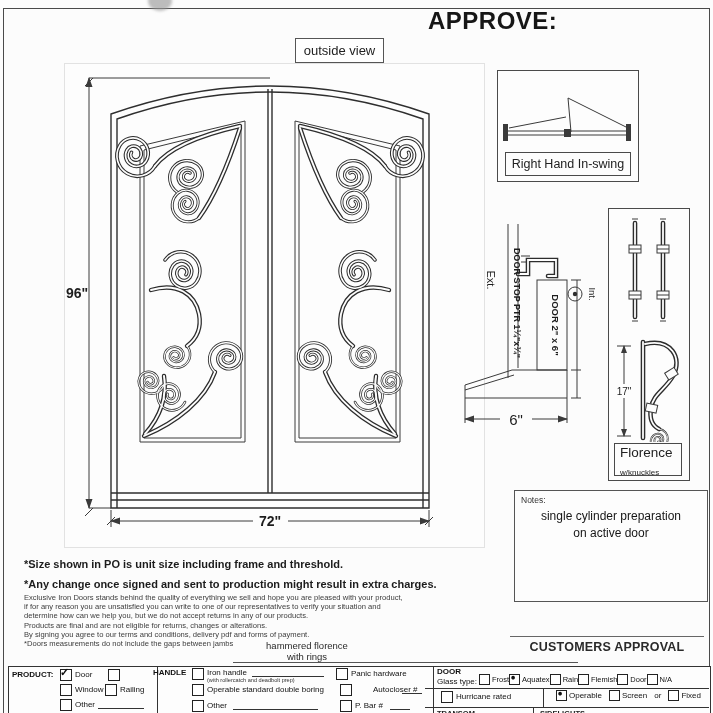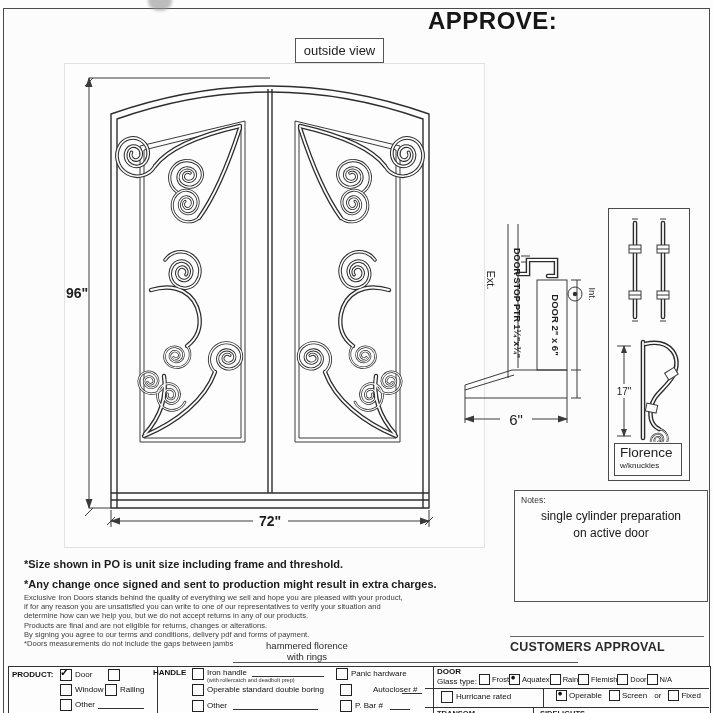--- a/index.html
+++ b/index.html
@@ -30,29 +30,29 @@
   #swing-box{left:497px;top:70px;width:140px;height:110px;border:1.6px solid #4a4a4a;background:#fdfdfd;}
   #swing-label-box{left:7px;top:81px;width:124px;height:22px;border:1.6px solid #4a4a4a;
       display:flex;align-items:center;justify-content:center;font-size:12.5px;color:#222;}
   
   #jamb-detail{left:458px;top:218px;width:145px;height:230px;}
   
   #handles-box{left:608px;top:208px;width:80px;height:124px;border:1.6px solid #4a4a4a;background:#fdfdfd;}
   #florence-box{left:608px;top:332px;width:80px;height:148px;border:1.6px solid #4a4a4a;border-top:none;background:#fdfdfd;}
   #florence-label-box{left:5px;top:111px;width:68px;height:33px;border:1.4px solid #4a4a4a;padding:1px 0 0 5px;box-sizing:border-box;}
   #florence-name{font-size:13.5px;color:#222;}
-  #florence-sub{font-size:8px;color:#222;margin-top:1px;}
+  #florence-sub{font-size:8px;color:#222;margin-top:8px;}
   
   #notes-box{left:514px;top:490px;width:192px;height:110px;border:1.6px solid #555;background:#fdfdfd;}
   #notes-title{position:absolute;left:6px;top:4px;font-size:8.5px;color:#333;}
   .note-line{text-align:center;font-size:12px;color:#161616;line-height:17px;}
   #notes-lines{position:absolute;left:0;top:17px;width:100%;}
   
   #signature-line{left:510px;top:636px;width:194px;border-top:1.6px solid #666;}
-  #customers-approval{left:510px;top:640px;width:194px;text-align:left;font-size:12.5px;
+  #customers-approval{left:510px;top:640px;width:194px;text-align:center;font-size:12.5px;
        font-weight:bold;color:#2a2a2a;letter-spacing:.2px;}
   
   .bold-note{position:absolute;left:24px;font-size:11px;font-weight:bold;color:#1c1c1c;}
   #fine-print{left:24px;top:593px;font-size:7.6px;line-height:9.2px;color:#3c3c3c;}
   
   #annotation{left:232px;top:641px;width:150px;text-align:center;font-size:9.5px;color:#2a2a2a;line-height:10.5px;}
   #annotation-rule{left:233px;top:662px;width:345px;border-top:1px solid #555;}
   
   #form-table{left:8px;top:666px;width:701px;height:47px;border:1.6px solid #333;border-bottom:none;background:#fdfdfd;}
   .vdiv{position:absolute;top:0;bottom:0;border-left:1.4px solid #333;}
@@ -131,20 +131,34 @@
       <g class="dim">
         <path d="M46,446 V463 M364,446 V463 M46,457 H364"></path>
         <path d="M42,461 l8,-8 M360,461 l8,-8"></path>
       </g>
       <path class="dimfill" d="M45,457 l10,-3.5 v7 z M365,457 l-10,-3.5 v7 z"></path>
       <rect x="188" y="448" width="35" height="17" fill="#fdfdfd"></rect>
       <text x="205" y="462" font-size="14" font-weight="bold" text-anchor="middle">72"</text>
     </svg>
   </div>
 
+  <div class="abs" id="swing-box">
+    <svg width="138" height="80" viewBox="0 0 138 80">
+      <g class="thin">
+        <path d="M10,60 H128 M10,64 H128"></path>
+        <path d="M11,57 L68,46 M70,27 L73,61 M70,27 L128,56"></path>
+      </g>
+      <rect x="5" y="53" width="5" height="17" fill="#3a3a3a"></rect>
+      <rect x="128" y="53" width="5" height="17" fill="#3a3a3a"></rect>
+      <rect x="66" y="58" width="7" height="8" fill="#3a3a3a"></rect>
+    </svg>
+    <div class="abs" id="swing-label-box">
+      <span>Right Hand In-swing</span>
+    </div>
+  </div>
 
   <div class="abs" id="jamb-detail">
     <svg width="145" height="230" viewBox="0 0 145 230">
       <g class="thin">
         <path d="M50,6 V160 M60,6 V150"></path>
         <rect x="79" y="62" width="30" height="90"></rect>
         <path d="M7,167 L54,152 M7,172 L56,157 M54,152 H109 M7,180 H109 M7,167 V180 M109,152 V180"></path>
         <path d="M113,62 H123 M113,152 H123 M113,180 H123 M119,62 V180"></path>
         <path d="M63,38 h9 M63,44 h9"></path>
       </g>

